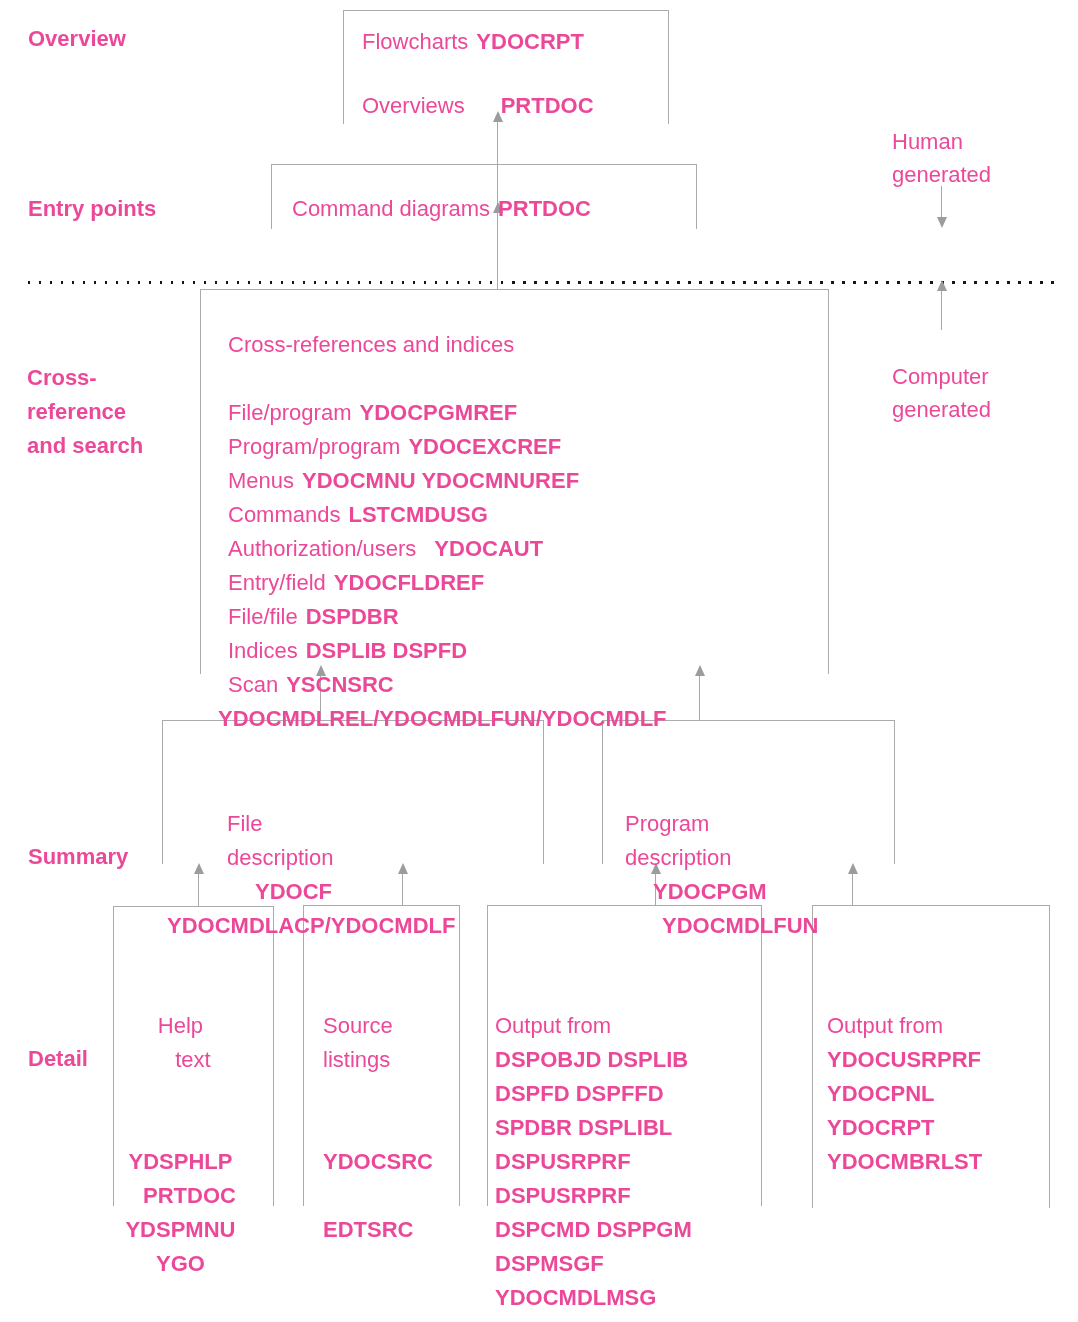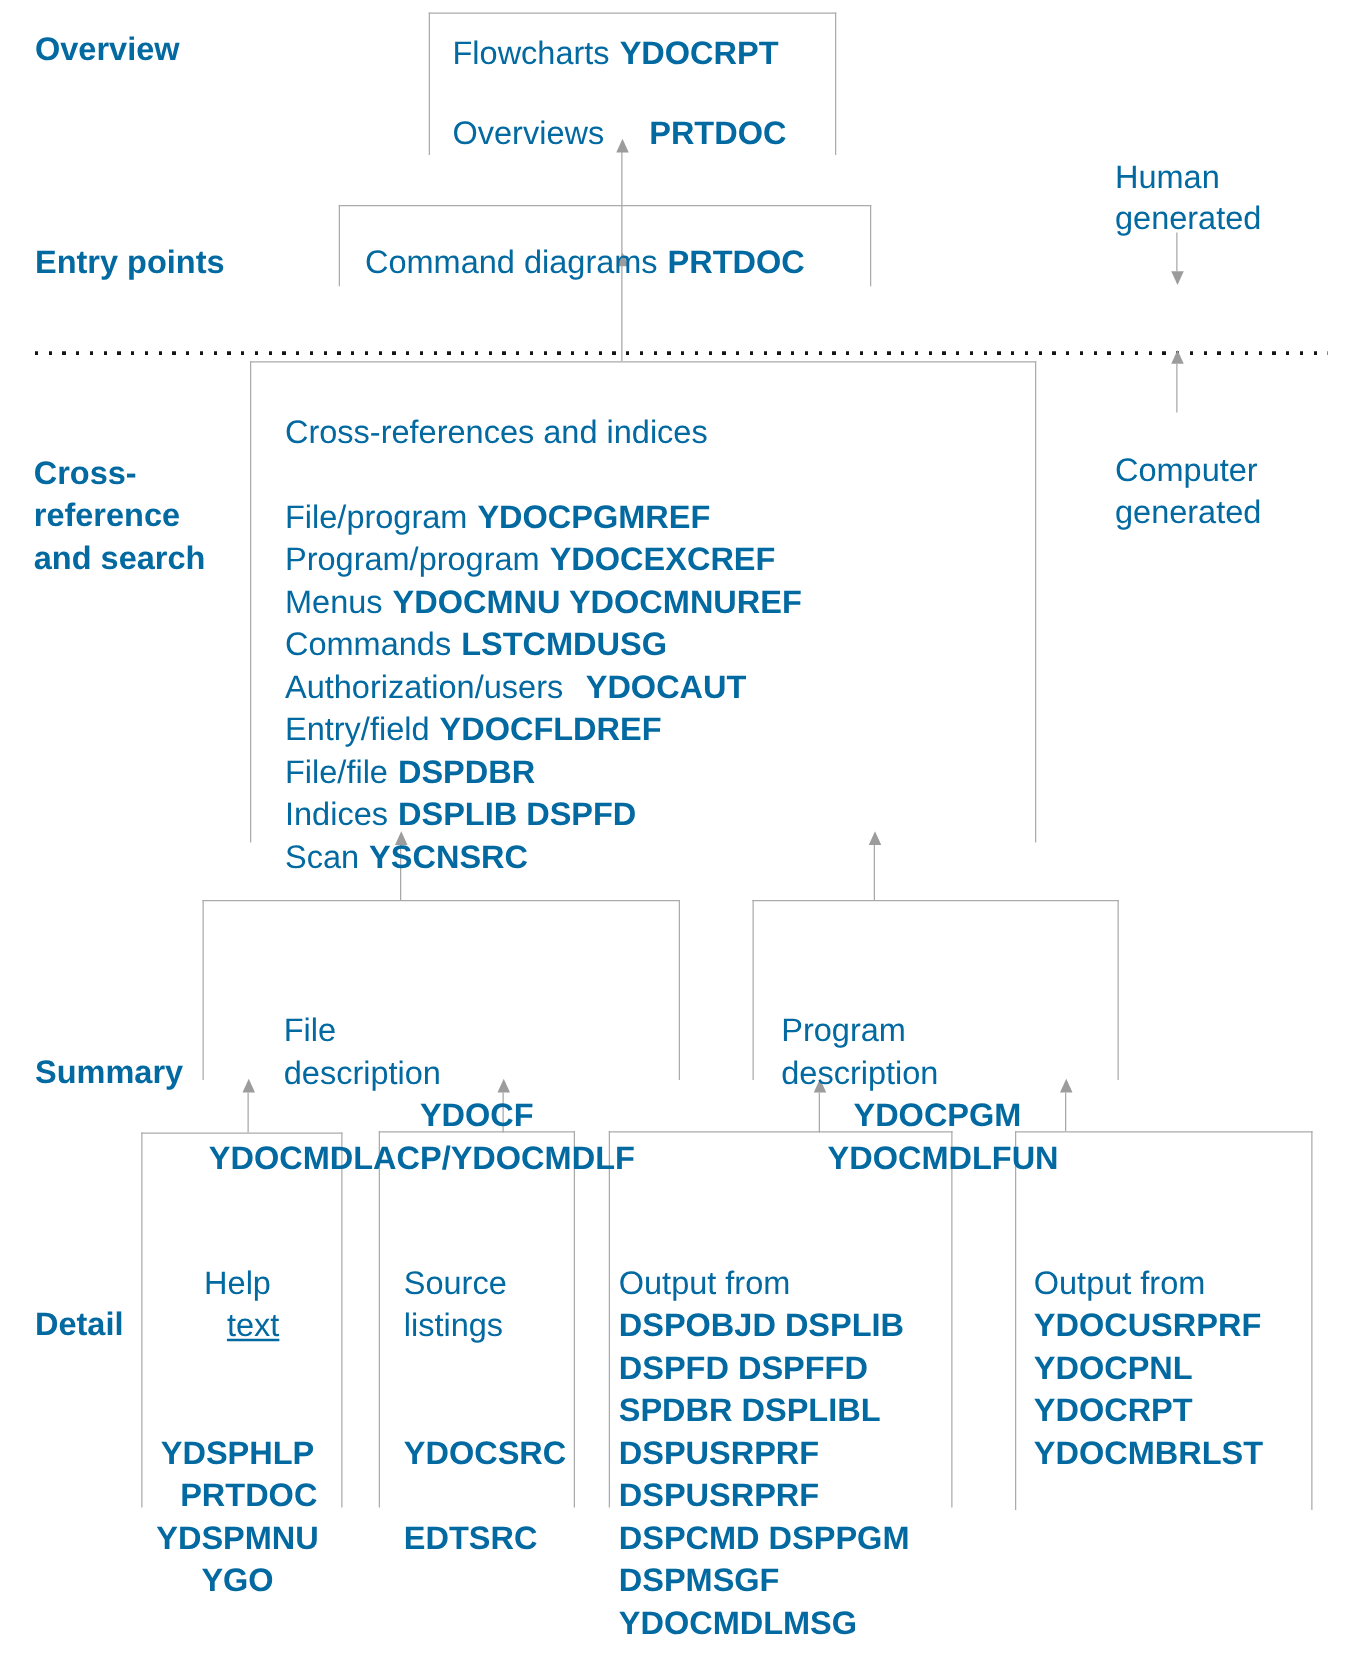--- a/index.html
+++ b/index.html
@@ -1,39 +1,39 @@
 <!DOCTYPE html>
 <html><head>
 <meta charset="utf-8">
 <style>
   html,body{margin:0;padding:0;background:#ffffff;}
   #canvas{
     position:relative;
     width:1078px;height:1322px;
     background:#ffffff;
     font-family:"Liberation Sans","DejaVu Sans",sans-serif;
-    font-size:26px;
-    color:#0369a1;
+    font-size:22px;
+    color:#ec4899;
     overflow:hidden;
   }
   .abs{position:absolute;}
   .txt{position:absolute;line-height:26px;white-space:nowrap;z-index:5;}
   .blk{position:absolute;line-height:34px;white-space:nowrap;z-index:5;}
   .blk div{height:34px;}
   .b{font-weight:bold;}
   .box{position:absolute;border:1.5px solid #ababab;border-bottom:none;background:transparent;z-index:1;}
   .vline{position:absolute;width:1.5px;background:#a8a8a8;z-index:2;}
   .ah-up{position:absolute;width:0;height:0;border-left:5.5px solid transparent;border-right:5.5px solid transparent;border-bottom:11px solid #9c9c9c;z-index:3;}
   .ah-down{position:absolute;width:0;height:0;border-left:5.5px solid transparent;border-right:5.5px solid transparent;border-top:11px solid #9c9c9c;z-index:3;}
   .dotline{position:absolute;height:2.5px;background:repeating-linear-gradient(to right,#151515 0 2.5px,transparent 2.5px 11px);z-index:2;}
   .cmd{margin-left:8px;}
   .cmd.wide{margin-left:18px;}
-  .ml28{margin-left:28px;text-align:center;}
+  .ml28{margin-left:28px;}
   .ml37{margin-left:37px;}
-  .ml23{margin-left:25px;text-decoration:underline;}
+  .ml23{margin-left:25px;}
   .ml18{margin-left:18px;}
   .mlneg60{margin-left:-60px;}
 </style>
 </head>
 <body>
 
 <div id="canvas">
 
   <div class="box" style="left:343px;top:10px;width:324px;height:113px;"></div>
   <div class="box" style="left:271px;top:164px;width:424px;height:64px;"></div>
@@ -111,20 +111,21 @@
     <div><span>File/program</span><span class="cmd b">YDOCPGMREF</span></div>
     <div><span>Program/program</span><span class="cmd b">YDOCEXCREF</span></div>
     <div><span>Menus</span><span class="cmd b">YDOCMNU YDOCMNUREF</span></div>
     <div><span>Commands</span><span class="cmd b">LSTCMDUSG</span></div>
     <div><span>Authorization/users</span><span class="cmd wide b">YDOCAUT</span></div>
     <div><span>Entry/field</span><span class="cmd b">YDOCFLDREF</span></div>
     <div><span>File/file</span><span class="cmd b">DSPDBR</span></div>
     <div><span>Indices</span><span class="cmd b">DSPLIB DSPFD</span></div>
     <div><span>Scan</span><span class="cmd b">YSCNSRC</span></div>
   </div>
+  <div class="txt b" style="left:218px;top:706px;">YDOCMDLREL/YDOCMDLFUN/YDOCMDLF</div>
 
   <div class="blk" style="left:227px;top:807px;">
     <div>File</div>
     <div>description</div>
     <div class="b ml28">YDOCF</div>
     <div class="b mlneg60">YDOCMDLACP/YDOCMDLF</div>
   </div>
   <div class="blk" style="left:625px;top:807px;">
     <div>Program</div>
     <div>description</div>

